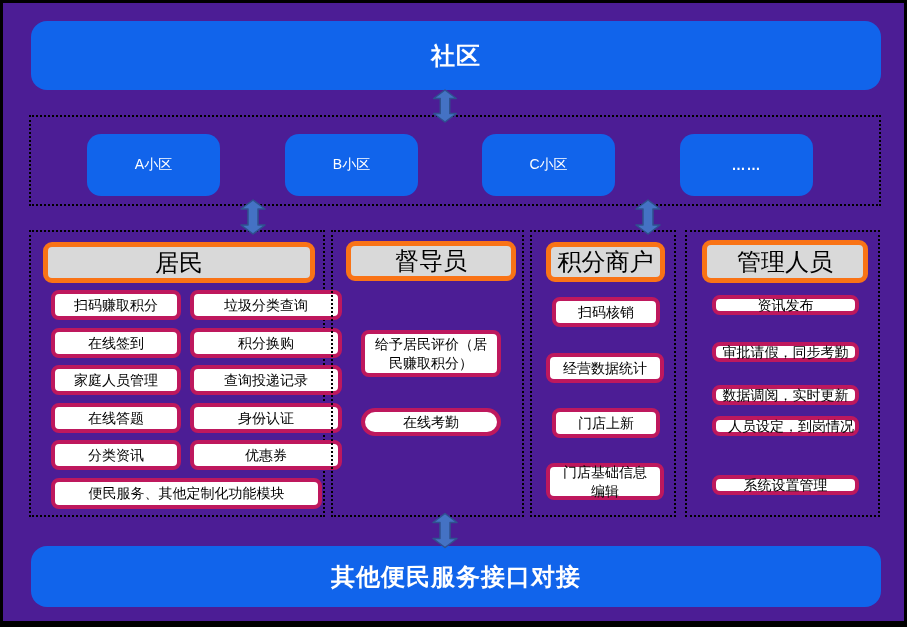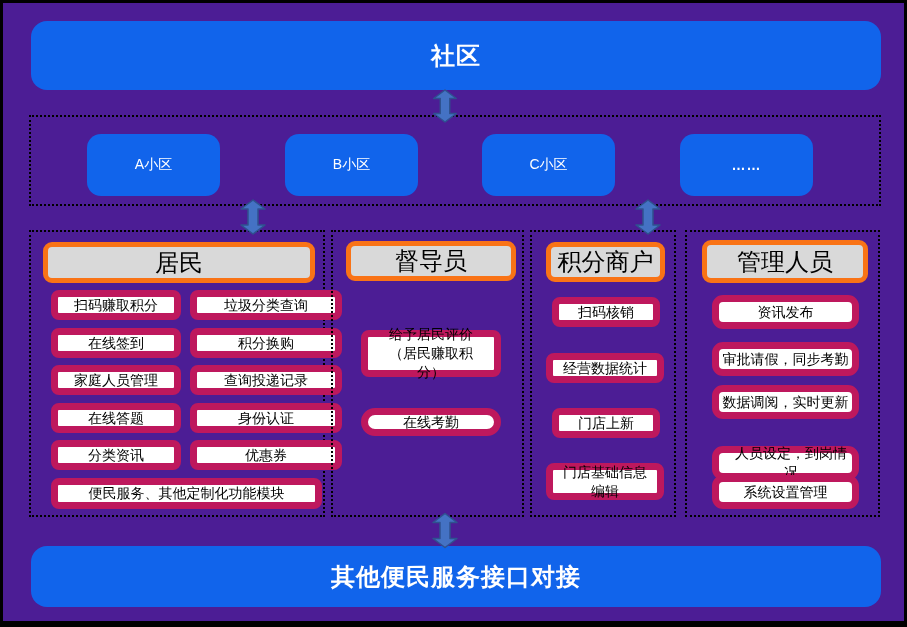--- a/index.html
+++ b/index.html
@@ -46,40 +46,40 @@
   .panel-header{
     position:absolute;background:var(--header-gray);border:5px solid #f97316;
     border-radius:9px;display:flex;align-items:center;justify-content:center;
     font-size:24px;color:#000;
   }
   .hdr-residents{left:12px;top:10px;width:272px;height:41px;}
   .hdr-supervisor{left:13px;top:9px;width:170px;height:40px;}
   .hdr-merchant{left:14px;top:10px;width:119px;height:40px;}
   .hdr-admin{left:15px;top:8px;width:166px;height:43px;}
   .item{
-    position:absolute;background:#fff;border:7px solid #be185d;border-radius:8px;
+    position:absolute;background:#fff;border:4px solid #be185d;border-radius:8px;
     display:flex;align-items:center;justify-content:center;text-align:center;
     font-size:14px;color:#000;line-height:1.35;height:30px;
   }
   
   .r-l{left:20px;width:130px;}
   .r-r{left:159px;width:152px;}
   .row1{top:58px;} .row2{top:96px;} .row3{top:133px;} .row4{top:171px;} .row5{top:208px;}
   .r-full{left:20px;top:246px;width:271px;height:31px;}
   
   .sup-1{left:28px;top:98px;width:140px;height:47px;padding:0 8px;}
   .sup-2{left:28px;top:176px;width:140px;height:28px;border-radius:16px;}
   
   .mer-1{left:20px;top:65px;width:108px;}
   .mer-2{left:14px;top:121px;width:118px;}
   .mer-3{left:20px;top:176px;width:108px;}
   .mer-4{left:14px;top:231px;width:118px;height:37px;padding:0 10px;}
   
-  .adm{left:25px;width:147px;height:34px;border-radius:11px;}
-  .adm-1{top:63px;} .adm-2{top:110px;} .adm-3{top:153px;} .adm-4{top:214px;padding-left:11px;} .adm-5{top:243px;}
+  .adm{left:25px;width:147px;height:20px;}
+  .adm-1{top:63px;} .adm-2{top:110px;} .adm-3{top:153px;} .adm-4{top:184px;padding-left:11px;} .adm-5{top:243px;}
   .arrow{position:absolute;z-index:5;}
   .arrow polygon{fill:var(--arrow-fill);stroke:var(--arrow-border);stroke-width:1.5;stroke-linejoin:round;}
   .arr-top{left:429px;top:86px;}
   .arr-left{left:237px;top:196px;}
   .arr-right{left:632px;top:196px;}
   .arr-bottom{left:429px;top:509px;}
 </style>
 </head>
 <body>
 

